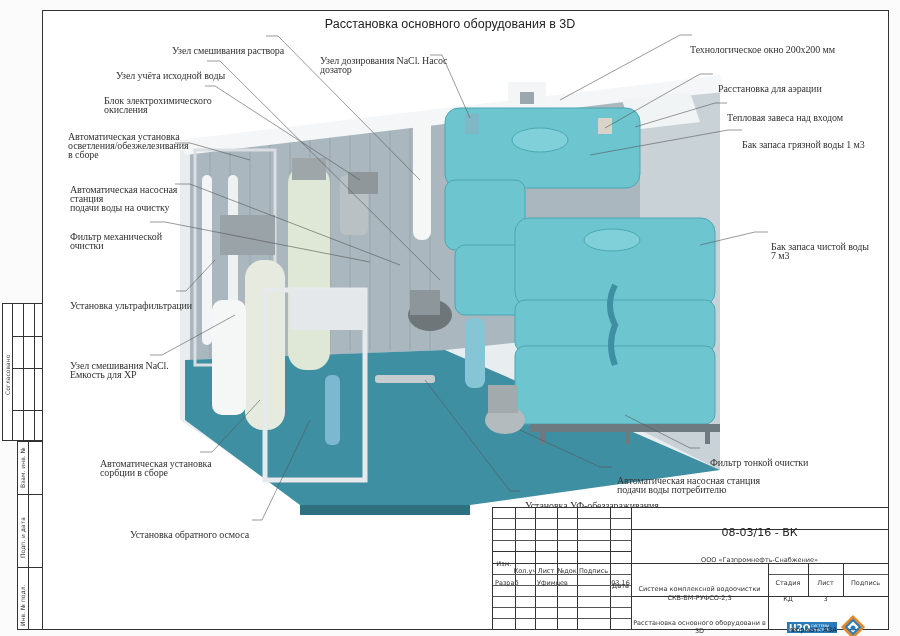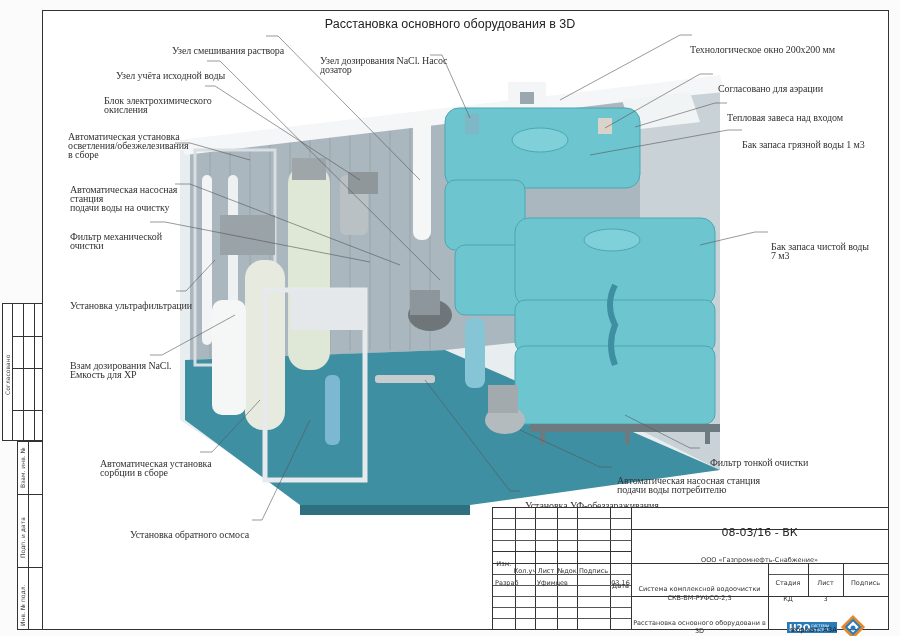--- a/index.html
+++ b/index.html
@@ -141,29 +141,29 @@
 окисления</div>
 <div class="lbl" style="left:68px;top:118px">Автоматическая установка
 осветления/обезжелезивания
 в сборе</div>
 <div class="lbl" style="left:70px;top:171px">Автоматическая насосная
 станция
 подачи воды на очистку</div>
 <div class="lbl" style="left:70px;top:218px">Фильтр механической
 очистки</div>
 <div class="lbl" style="left:70px;top:287px">Установка ультрафильтрации</div>
-<div class="lbl" style="left:70px;top:347px">Взам дозирования NaCl.
+<div class="lbl" style="left:70px;top:347px">Узел смешивания NaCl.
 Емкость для ХР</div>
 <div class="lbl" style="left:100px;top:445px">Автоматическая установка
 сорбции в сборе</div>
 <div class="lbl" style="left:130px;top:516px">Установка обратного осмоса</div>
 <div class="lbl" style="left:320px;top:42px">Узел дозирования NaCl. Насос
 дозатор</div>
 <div class="lbl" style="left:690px;top:31px">Технологическое окно 200х200 мм</div>
-<div class="lbl" style="left:718px;top:70px">Согласовано для аэрации</div>
+<div class="lbl" style="left:718px;top:70px">Расстановка для аэрации</div>
 <div class="lbl" style="left:727px;top:99px">Тепловая завеса над входом</div>
 <div class="lbl" style="left:742px;top:126px">Бак запаса грязной воды 1 м3</div>
 <div class="lbl" style="left:771px;top:228px">Бак запаса чистой воды
 7 м3</div>
 <div class="lbl" style="left:710px;top:444px">Фильтр тонкой очистки</div>
 <div class="lbl" style="left:617px;top:462px">Автоматическая насосная станция
 подачи воды потребителю</div>
 <div class="lbl" style="left:525px;top:487px">Установка УФ-обеззараживания</div>
 
 <div class="lstamp" style="left:2px;top:303px;width:41px;height:138px">

